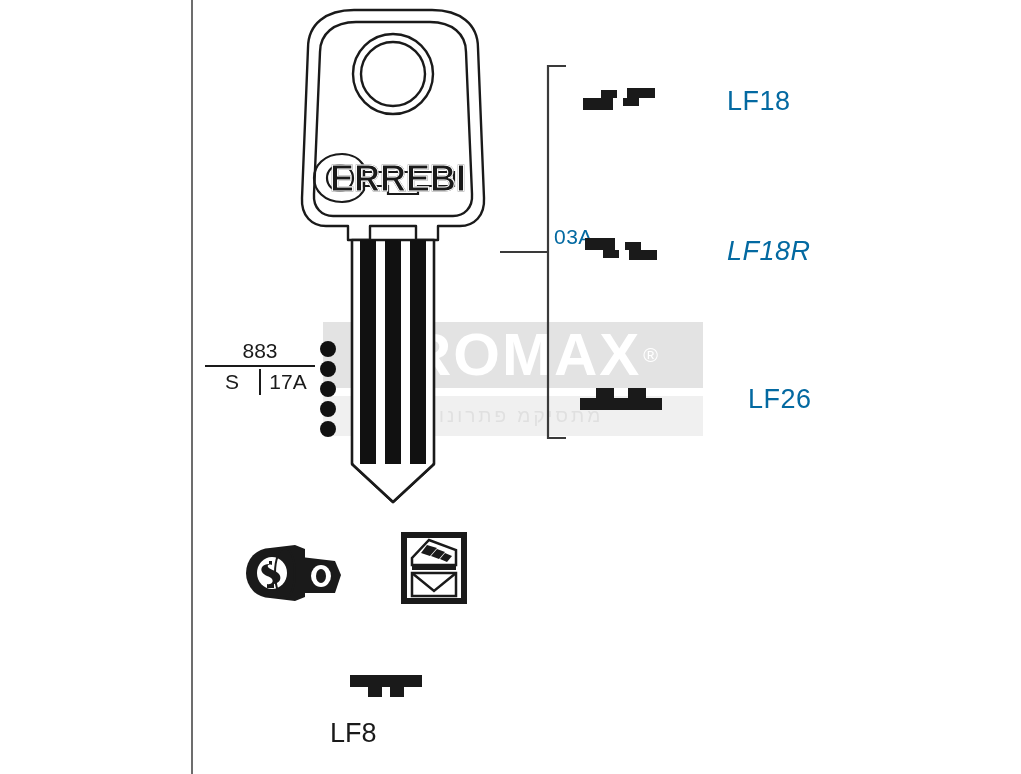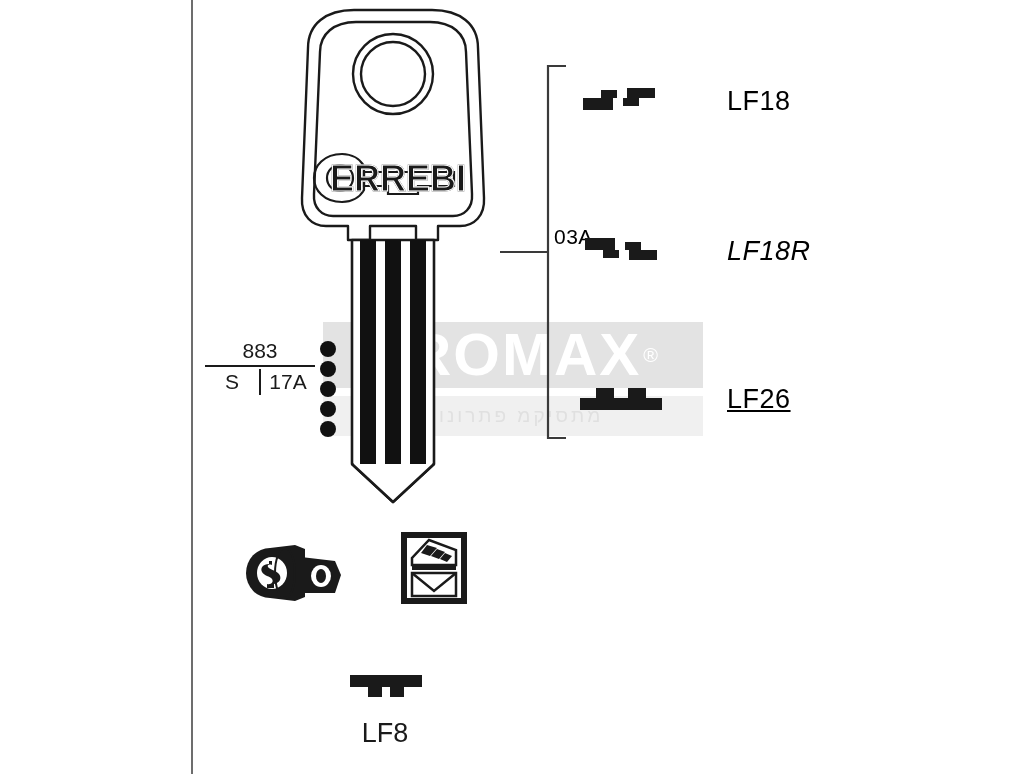--- a/index.html
+++ b/index.html
@@ -34,25 +34,25 @@
   .dot{position:absolute;width:16px;height:16px;border-radius:50%;background:#111;left:320px;}
 
   
   .key-svg{position:absolute;left:268px;top:2px;}
 
   
   .bracket-svg{position:absolute;left:500px;top:55px;}
 
   
   .prof{position:absolute;}
-  .prof-label{position:absolute;font-size:27px;color:#000000;letter-spacing:0.5px;}
+  .prof-label{position:absolute;font-size:27px;color:#0369a1;letter-spacing:0.5px;}
 
   
   .icon-svg{position:absolute;}
-  .lf8-label{position:absolute;left:330px;top:718px;width:110px;text-align:center;
+  .lf8-label{position:absolute;left:330px;top:718px;width:110px;
              font-size:27px;}
 </style>
 </head>
 <body>
 
 <div class="stage">
 
   <div class="wm wm-band1"></div>
   <div class="wm wm-band2"></div>
   <div class="wm wm-word">
@@ -139,21 +139,21 @@
   <svg class="prof" style="left:585px;top:234px;" width="80" height="32" viewBox="0 0 80 32">
     <path fill="#1a1a1a" d="M0 4 L30 4 L30 16 L40 16 L40 8 L56 8 L56 16 L72 16
                             L72 26 L44 26 L44 16 L34 16 L34 24 L18 24 L18 16 L0 16 Z"></path>
   </svg>
   <div class="prof-label" style="left:727px;top:236px;font-style:italic;">LF18R</div>
 
   <svg class="prof" style="left:580px;top:386px;" width="84" height="32" viewBox="0 0 84 32">
     <path fill="#1a1a1a" d="M0 12 L16 12 L16 2 L34 2 L34 12 L48 12 L48 2 L66 2
                             L66 12 L82 12 L82 24 L0 24 Z"></path>
   </svg>
-  <div class="prof-label" style="left:727px;top:384px;text-decoration:underline;">LF26</div>
+  <div class="prof-label" style="left:748px;top:384px;">LF26</div>
 
   <svg class="icon-svg" style="left:243px;top:531px;" width="100" height="80" viewBox="0 0 100 80">
     <g fill="#1a1a1a">
       <ellipse cx="27" cy="42" rx="24" ry="25"></ellipse>
       <path d="M27 17 L52 14 L62 18 L62 66 L52 70 L27 67 Z"></path>
       <path d="M58 26 L92 30 L98 44 L92 62 L58 62 Z"></path>
     </g>
     <g fill="#ffffff">
       <ellipse cx="29" cy="42" rx="15" ry="16"></ellipse>
       <ellipse cx="78" cy="45" rx="10" ry="11"></ellipse>

